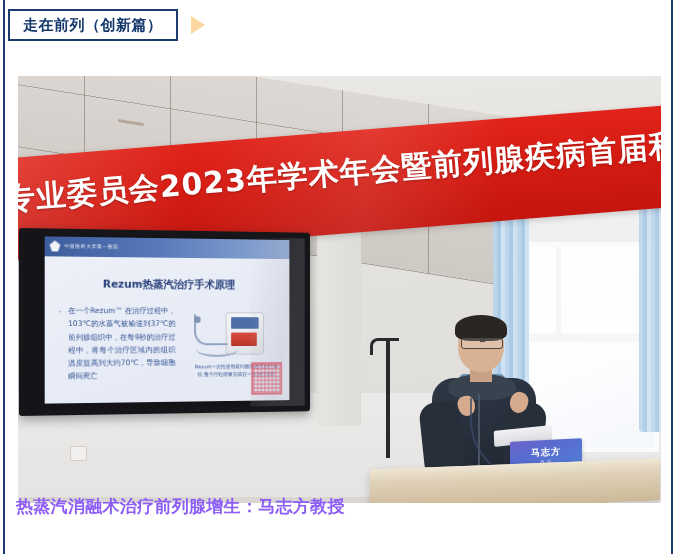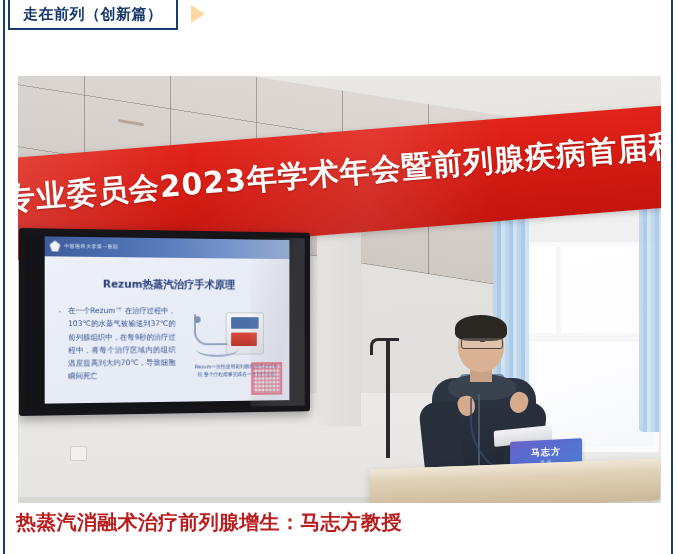--- a/index.html
+++ b/index.html
@@ -39,21 +39,21 @@
     top: 0;
     width: 2px;
     height: 554px;
     background: #1b3d6e;
   }
 
   
   .section-header {
     position: absolute;
     left: 8px;
-    top: 2px;
+    top: 13px;
     height: 24px;
     display: flex;
     align-items: center;
     justify-content: flex-end;
   }
   .title-box {
     border: 2px solid #1b3d6e;
     height: 32px;
     box-sizing: border-box;
     display: flex;
@@ -565,23 +565,23 @@
     position: absolute;
     left: 299px; top: 150px;
     width: 44px; height: 200px;
     background: linear-gradient(90deg, #e7e5e2 0%, #dedcd8 100%);
   }
 
   
   .caption {
     position: absolute;
     left: 16px;
-    top: 509px;
-    color: #b91c1c;
-    font-size: 20px;
+    top: 495px;
+    color: #8b5cf6;
+    font-size: 17px;
     font-weight: bold;
     letter-spacing: .3px;
     white-space: nowrap;
   }
 </style>
 </head>
 <body>
 
 <div id="page">
 

